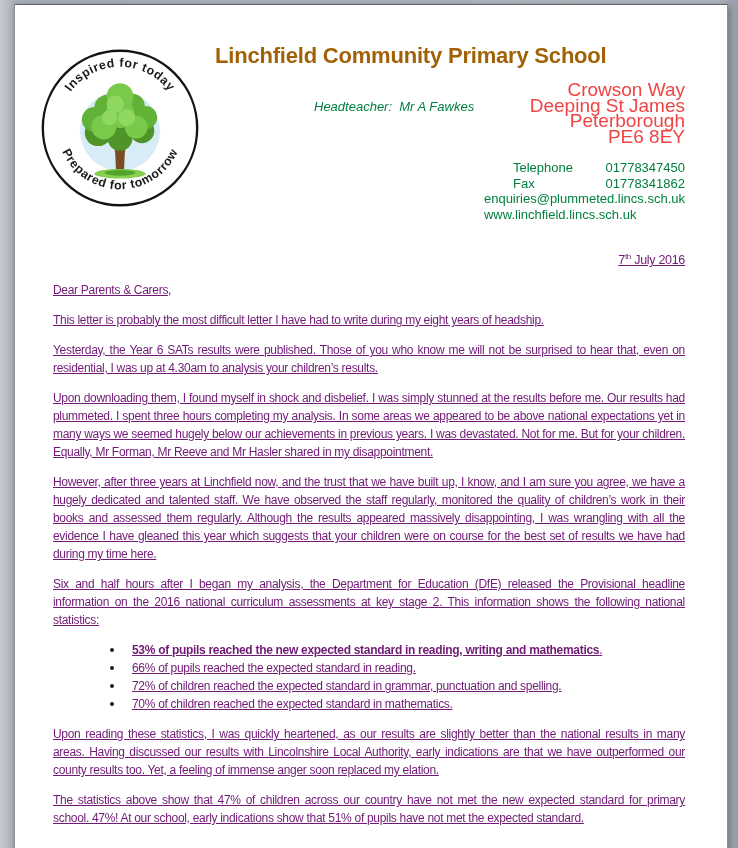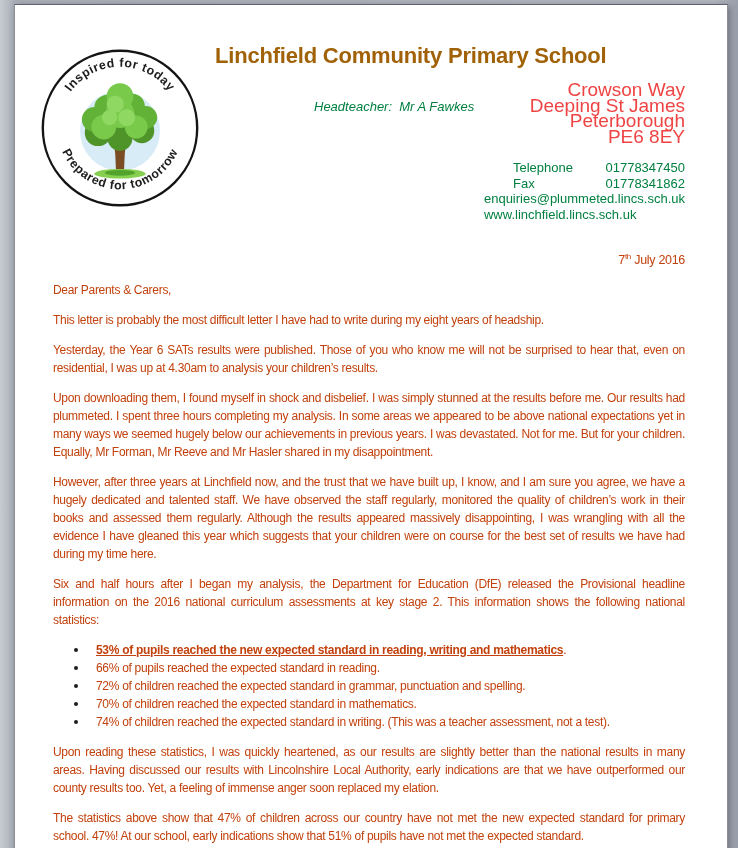--- a/index.html
+++ b/index.html
@@ -19,26 +19,26 @@
   .logo-arc{font-family:"Liberation Sans",sans-serif;font-size:13px;font-weight:600;fill:#1c1c1c;letter-spacing:0.6px;}
   .school-name{
     position:absolute;left:200px;right:34px;top:38px;text-align:left;
     font-size:22px;font-weight:bold;color:#a16207;letter-spacing:-0.2px;white-space:nowrap;
   }
   .headteacher{position:absolute;left:299px;top:94px;font-size:13px;color:#008040;font-style:italic;}
   .address{position:absolute;right:42px;top:77px;text-align:right;font-size:19px;line-height:15.5px;color:#ef4444;}
   .contact{position:absolute;right:42px;top:155px;font-size:13px;line-height:15.5px;color:#008040;}
   .contact-row{display:flex;justify-content:space-between;width:172px;margin-left:auto;}
   
-  .letter-body{padding:0 42px 0 38px;color:#c2410c;font-size:12px;line-height:18px;letter-spacing:-0.3px;}
+  .letter-body{padding:0 42px 0 38px;color:#701a75;font-size:12px;line-height:18px;letter-spacing:-0.3px;text-decoration:underline;}
   .date-line{margin-top:8px;text-align:right;font-size:12.5px;}
   .date-line sup{font-size:8px;line-height:0;}
   .letter-body p{margin:12px 0 0 0;text-align:justify;}
   ul.stats{margin:12px 0 0 0;padding:0 0 0 43px;list-style:none;}
-  ul.stats li{position:relative;text-align:justify;}
+  ul.stats li{position:relative;text-align:justify;margin-left:36px;}
   ul.stats li::before{content:"";position:absolute;left:-22px;top:7px;width:4px;height:4px;border-radius:50%;background:#1e1e1e;}
   .lead-stat{font-weight:700;text-decoration:underline;}
 </style>
 </head>
 <body>
 
 <div class="page">
 
   <div class="header">
 
@@ -108,21 +108,20 @@
     <p>Yesterday, the Year 6 SATs results were published. Those of you who know me will not be surprised to hear that, even on residential, I was up at 4.30am to analysis your children’s results.</p>
     <p>Upon downloading them, I found myself in shock and disbelief. I was simply stunned at the results before me. Our results had plummeted. I spent three hours completing my analysis. In some areas we appeared to be above national expectations yet in many ways we seemed hugely below our achievements in previous years. I was devastated. Not for me. But for your children. Equally, Mr Forman, Mr Reeve and Mr Hasler shared in my disappointment.</p>
     <p>However, after three years at Linchfield now, and the trust that we have built up, I know, and I am sure you agree, we have a hugely dedicated and talented staff. We have observed the staff regularly, monitored the quality of children’s work in their books and assessed them regularly. Although the results appeared massively disappointing, I was wrangling with all the evidence I have gleaned this year which suggests that your children were on course for the best set of results we have had during my time here.</p>
     <p>Six and half hours after I began my analysis, the Department for Education (DfE) released the Provisional headline information on the 2016 national curriculum assessments at key stage 2. This information shows the following national statistics:</p>
 
     <ul class="stats">
       <li><span class="lead-stat">53% of pupils reached the new expected standard in reading, writing and mathematics</span><span>.</span></li>
       <li>66% of pupils reached the expected standard in reading.</li>
       <li>72% of children reached the expected standard in grammar, punctuation and spelling.</li>
       <li>70% of children reached the expected standard in mathematics.</li>
-      <li>74% of children reached the expected standard in writing. (This was a teacher assessment, not a test).</li>
     </ul>
 
     <p>Upon reading these statistics, I was quickly heartened, as our results are slightly better than the national results in many areas. Having discussed our results with Lincolnshire Local Authority, early indications are that we have outperformed our county results too. Yet, a feeling of immense anger soon replaced my elation.</p>
     <p>The statistics above show that 47% of children across our country have not met the new expected standard for primary school. 47%! At our school, early indications show that 51% of pupils have not met the expected standard.</p>
 
   </div>
 
 </div>
 
 </body></html>

